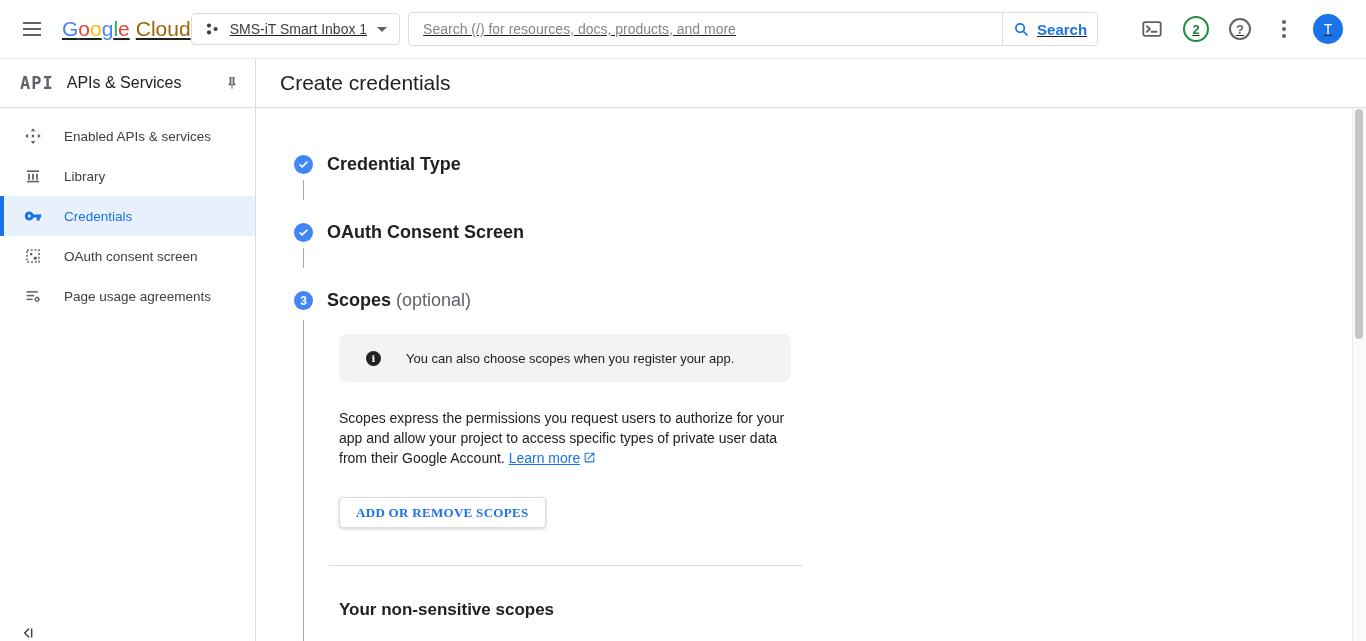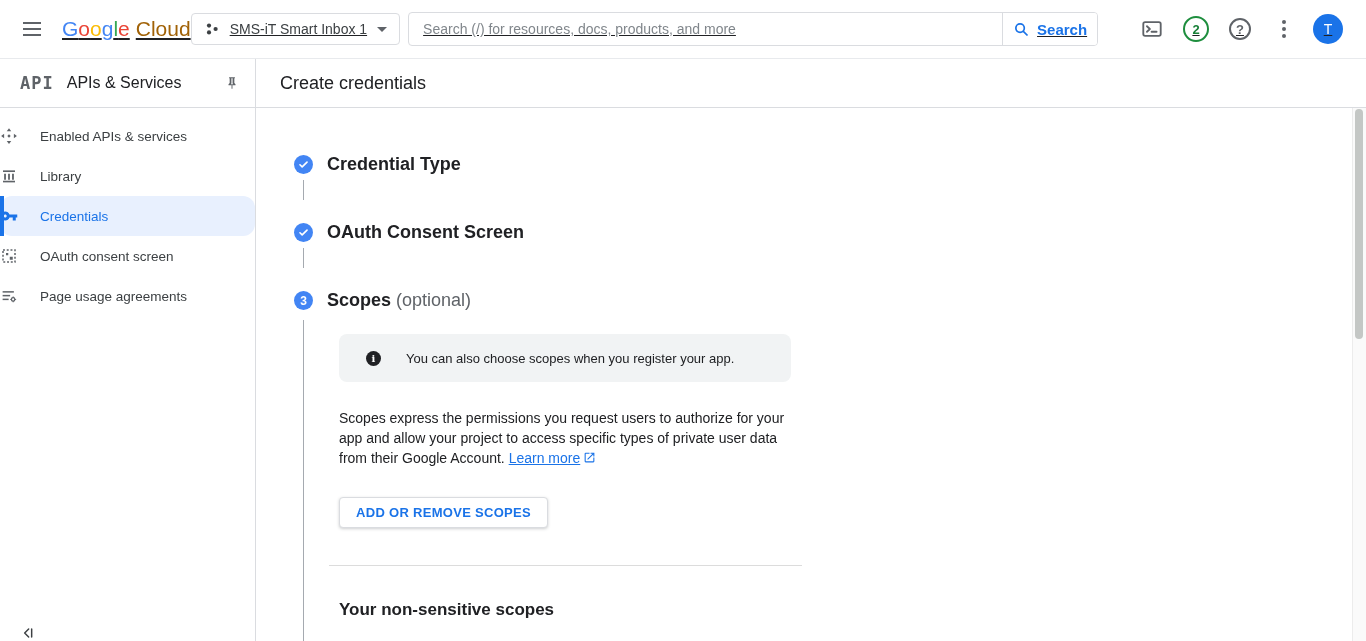--- a/index.html
+++ b/index.html
@@ -29,46 +29,46 @@
   .help-circle { width:22px; height:22px; border:2px solid #5f6368; border-radius:50%; display:flex; align-items:center; justify-content:center; font-size:13px; font-weight:bold; color:#5f6368; }
   .dots { display:flex; flex-direction:column; gap:3px; }
   .dots i { width:4px; height:4px; background:#5f6368; border-radius:50%; }
   .avatar { width:30px; height:30px; border-radius:50%; background:#1a73e8; color:#fff; display:flex; align-items:center; justify-content:center; font-size:14px; }
   
   .header-row { height:49px; border-bottom:1px solid #dadce0; display:flex; background:#fff; }
   .sidebar-head { width:256px; flex:0 0 256px; border-right:1px solid #dadce0; display:flex; align-items:center; padding-left:20px; position:relative; }
   .api-glyph { font-family:"DejaVu Sans Mono", monospace; font-weight:bold; font-size:17px; color:#5f6368; letter-spacing:1px; }
   .product-name { margin-left:13px; font-size:16px; color:#202124; }
   .pin-slot { position:absolute; right:16px; top:50%; transform:translateY(-50%); cursor:pointer; }
-  .page-title { flex:1; display:flex; align-items:center; padding-left:24px; font-size:18px; color:#202124; }
+  .page-title { flex:1; display:flex; align-items:center; padding-left:24px; font-size:21px; color:#202124; }
   
   .content { display:flex; height:545px; position:relative; }
   .sidebar { width:256px; flex:0 0 256px; border-right:1px solid #dadce0; position:relative; padding-top:8px; }
-  .nav-item { height:40px; display:flex; align-items:center; cursor:pointer; position:relative; }
+  .nav-item { height:40px; display:flex; align-items:center; padding-left:24px; cursor:pointer; position:relative; }
   .nav-item .nlabel { margin-left:22px; font-size:13.5px; color:#3c4043; }
-  .nav-item.selected { background:#e8f0fe;border-radius:12px; }
+  .nav-item.selected { background:#e8f0fe; }
   .nav-item.selected::before { content:""; position:absolute; left:0; top:0; bottom:0; width:4px; background:#1a73e8; }
   .nav-item.selected .nlabel { color:#1a73e8; }
   .collapse-btn { position:absolute; left:20px; bottom:12px; cursor:pointer; }
   
   .main { flex:1; position:relative; background:#fff; }
   .step-circle { position:absolute; width:19px; height:19px; border-radius:50%; background:#4285f4; display:flex; align-items:center; justify-content:center; }
   .step-circle .num { color:#fff; font-size:12px; font-weight:bold; }
   .step-label { position:absolute; font-size:18px; font-weight:bold; color:#202124; white-space:nowrap; }
   .step-label .optional { font-weight:normal; color:#5f6368; }
   .tick { position:absolute; width:1px; background:#a5aab0; }
   .long-line { position:absolute; width:1px; background:#a5aab0; }
   .info-banner { position:absolute; left:83px; top:226px; width:452px; height:48px; background:#f1f3f4; border-radius:8px; display:flex; align-items:center; }
   .info-icon { width:15px; height:15px; border-radius:50%; background:#202124; color:#fff; font-size:10px; font-weight:bold; display:flex; align-items:center; justify-content:center; margin-left:27px; font-family:"DejaVu Serif", serif; }
   .info-text { margin-left:25px; font-size:13px; color:#202124; }
   .scope-desc { position:absolute; left:83px; top:300px; width:452px; font-size:14px; line-height:20px; color:#202124; }
   .learn-link { color:#1a73e8; text-decoration:underline; cursor:pointer; }
   .ext-icon { display:inline-block; vertical-align:-1px; margin-left:3px; }
   .add-btn { position:absolute; left:83px; top:389px; height:31px; padding:0 16px; background:#fff; border:1px solid #dadce0; border-radius:4px;
-    color:#1a73e8; font-size:13px; font-weight:bold; letter-spacing:0.3px; cursor:pointer; box-shadow:0 1px 3px rgba(60,64,67,0.25); font-family:Liberation Sans, sans-serif; }
+    color:#1a73e8; font-size:13px; font-weight:bold; letter-spacing:0.3px; cursor:pointer; box-shadow:0 1px 3px rgba(60,64,67,0.25); font-family:Liberation Serif, serif; }
   .section-divider { position:absolute; left:73px; top:457px; width:473px; height:1px; background:#dcdcdc; }
   .sub-heading { position:absolute; left:83px; top:492px; font-size:17px; font-weight:bold; color:#202124; }
   .table-top-strip { position:absolute; left:84px; top:541px; width:450px; height:4px; background:#f1f3f4; }
   
   .scrollbar-track { position:absolute; right:0; top:0; width:14px; height:545px; background:#fafafa; border-left:1px solid #ececec; }
   .scrollbar-thumb { position:absolute; right:3px; top:1px; width:8px; height:230px; background:#c4c7c5; border-radius:4px; cursor:grab; }
   svg { display:block; }
 </style>
 </head>
 <body>

